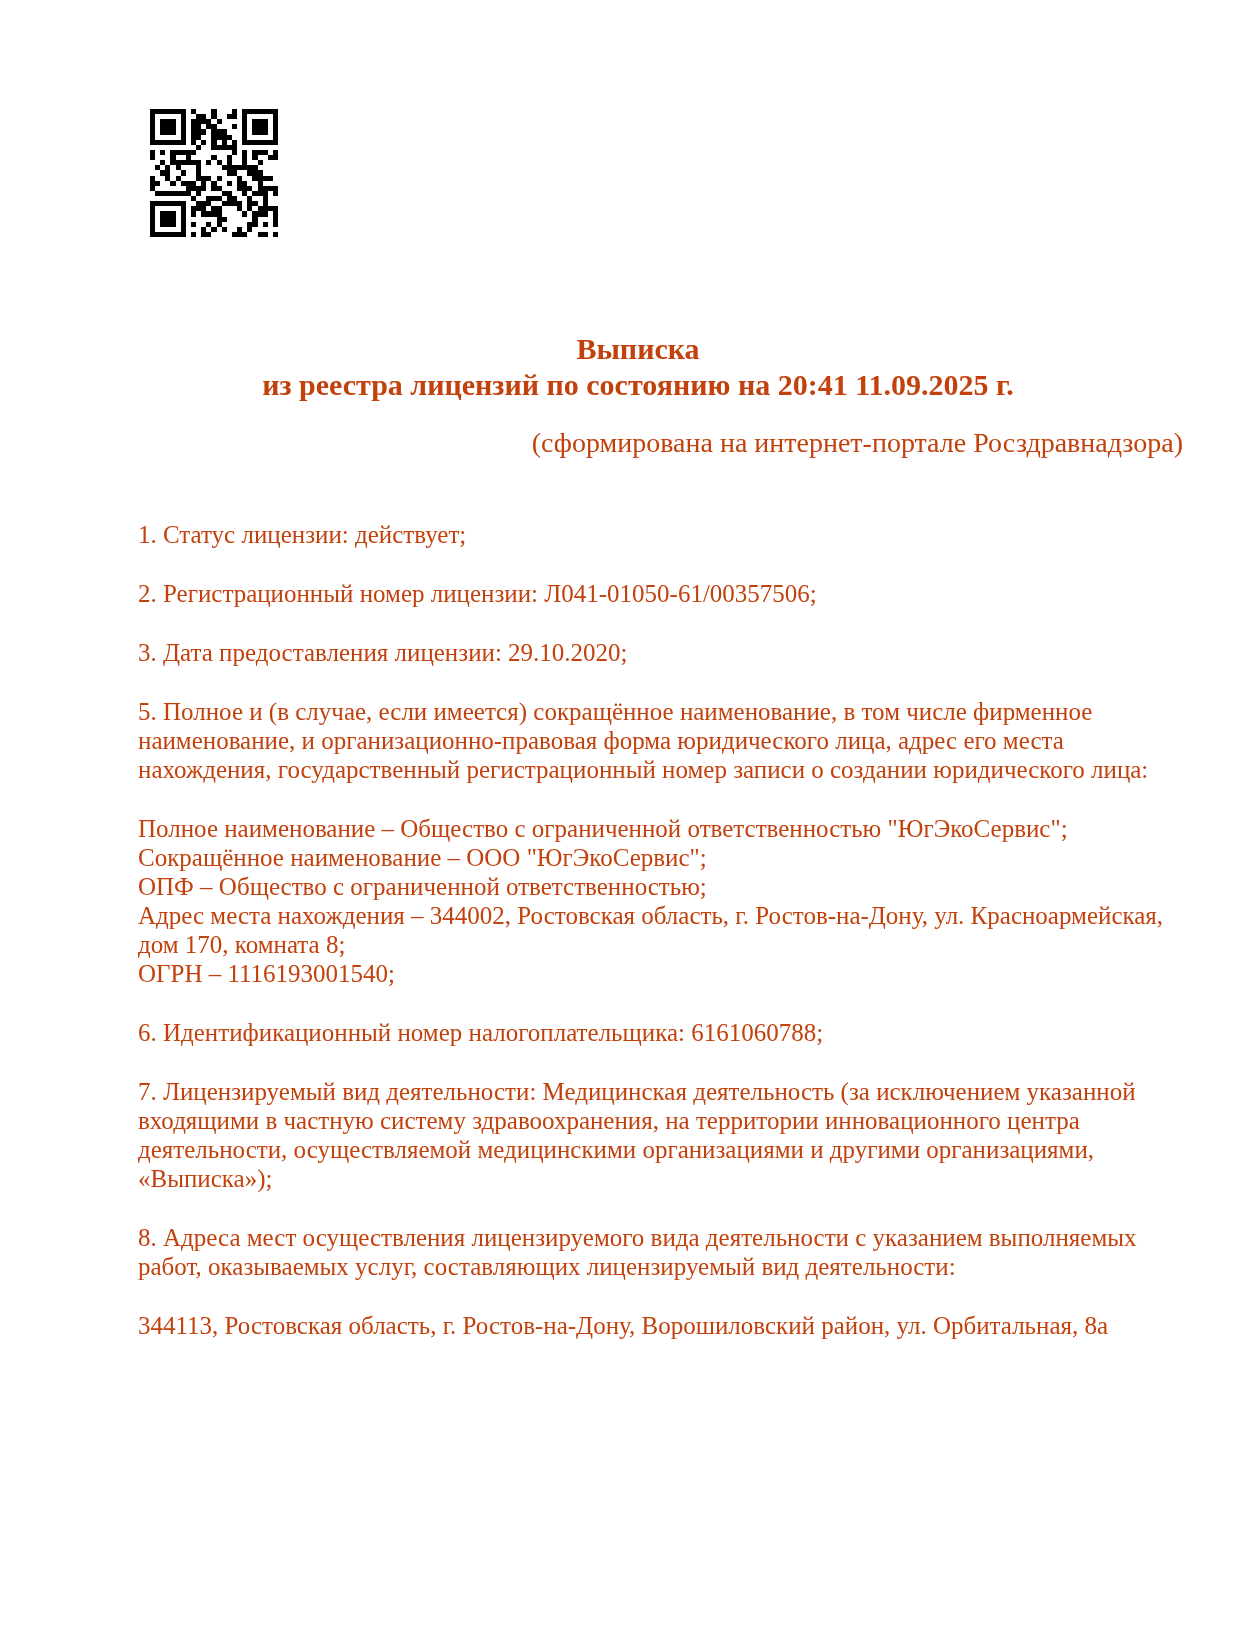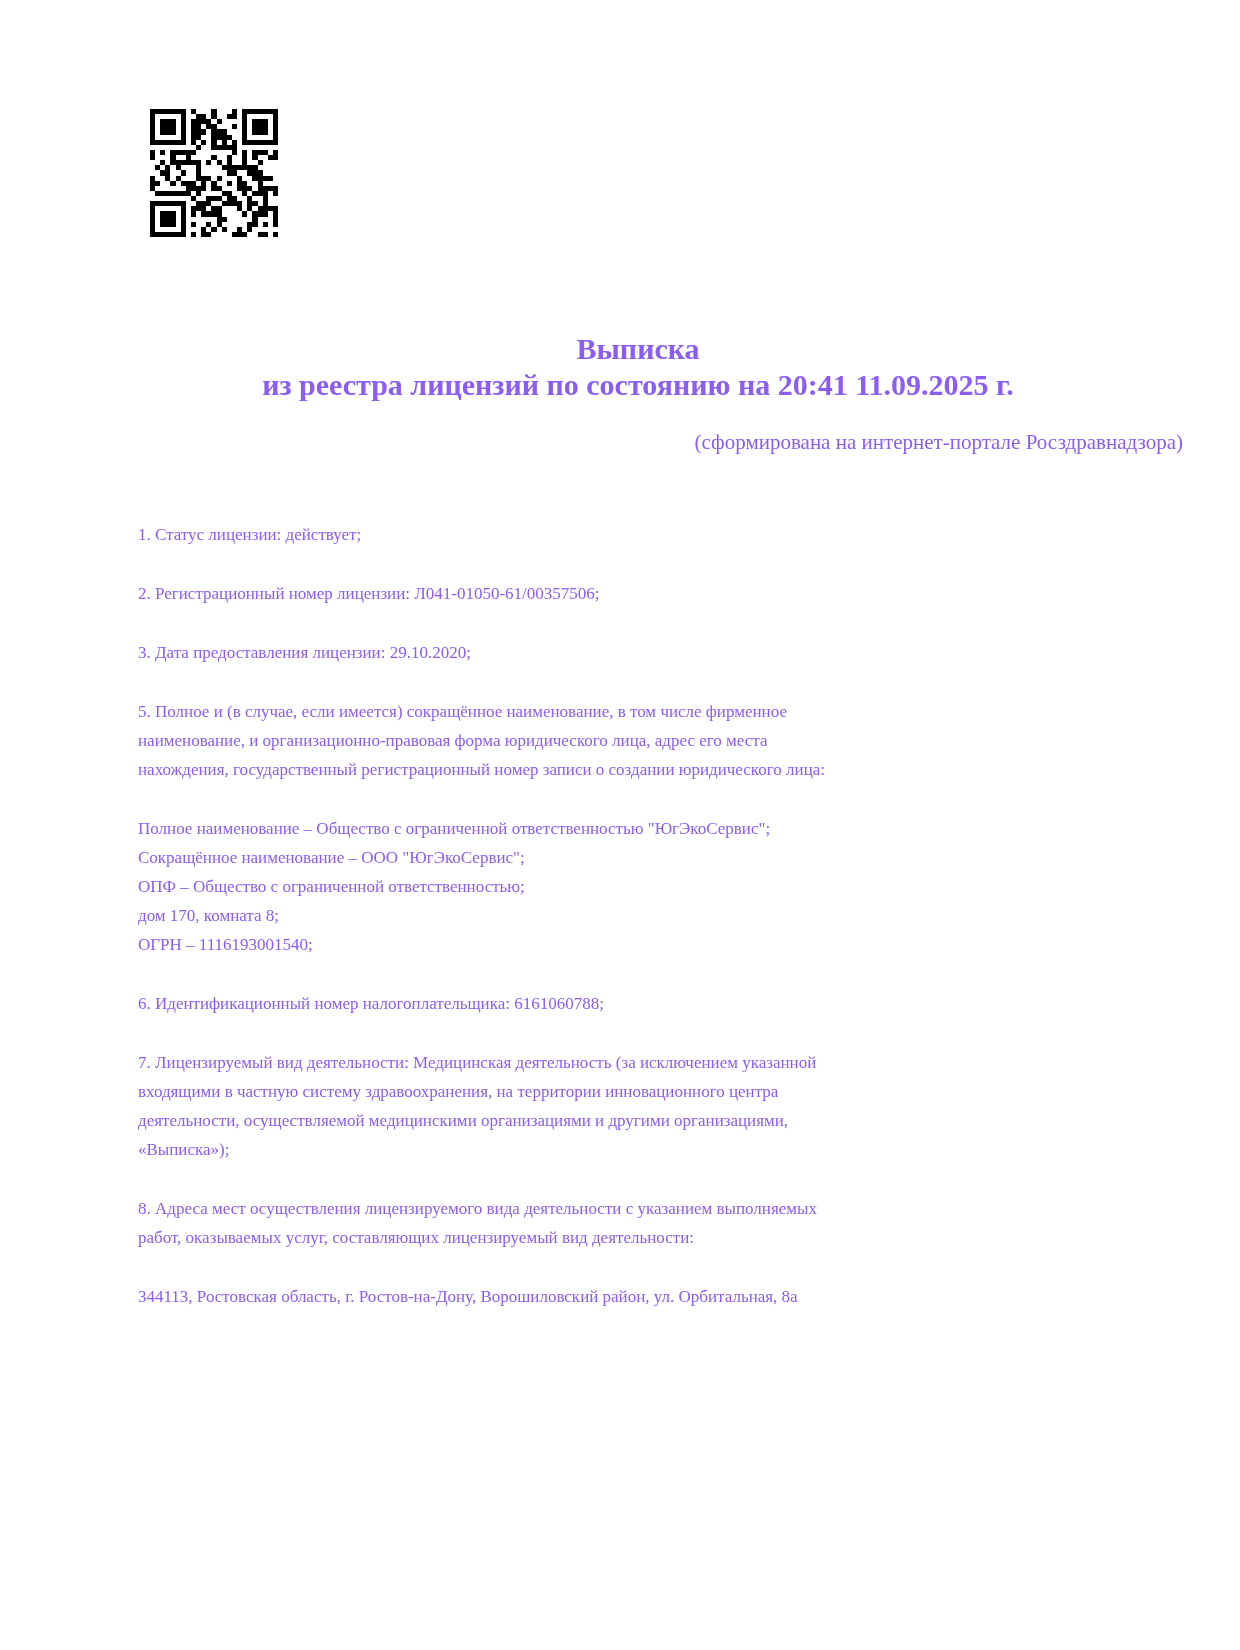--- a/index.html
+++ b/index.html
@@ -1,21 +1,21 @@
 <!DOCTYPE html>
 <html lang="ru"><head>
 <meta charset="utf-8">
 <style>
   html, body { margin: 0; padding: 0; background: #ffffff; }
   .page {
     position: relative;
     width: 1240px;
     height: 1650px;
     background: #ffffff;
-    color: #8b5cf6;
+    color: #c2410c;
     font-family: "Liberation Serif", serif;
     overflow: hidden;
   }
   .qr {
     position: absolute;
     left: 150px;
     top: 109px;
     width: 128px;
     height: 128px;
   }
@@ -30,30 +30,30 @@
     font-size: 30px;
     line-height: 36px;
     white-space: nowrap;
   }
   .gen-note {
     position: absolute;
     left: 138px;
     top: 430px;
     width: 1045px;
     text-align: right;
-    font-size: 21px;
+    font-size: 28px;
     line-height: 25px;
     white-space: nowrap;
   }
   .doc-body {
     position: absolute;
     left: 138px;
     top: 520px;
     width: 1062px;
-    font-size: 17px;
+    font-size: 25px;
     line-height: 29px;
   }
   .para { margin: 0 0 30px 0; }
   .line { white-space: nowrap; }
 </style>
 </head>
 <body>
 
 <div class="page">
 
@@ -400,20 +400,21 @@
     <div class="para">
       <div class="line">5. Полное и (в случае, если имеется) сокращённое наименование, в том числе фирменное</div>
       <div class="line">наименование, и организационно-правовая форма юридического лица, адрес его места</div>
       <div class="line">нахождения, государственный регистрационный номер записи о создании юридического лица:</div>
     </div>
 
     <div class="para">
       <div class="line">Полное наименование – Общество с ограниченной ответственностью "ЮгЭкоСервис";</div>
       <div class="line">Сокращённое наименование – ООО "ЮгЭкоСервис";</div>
       <div class="line">ОПФ – Общество с ограниченной ответственностью;</div>
+      <div class="line">Адрес места нахождения – 344002, Ростовская область, г. Ростов-на-Дону, ул. Красноармейская,</div>
       <div class="line">дом 170, комната 8;</div>
       <div class="line">ОГРН – 1116193001540;</div>
     </div>
 
     <div class="para">
       <div class="line">6. Идентификационный номер налогоплательщика: 6161060788;</div>
     </div>
 
     <div class="para">
       <div class="line">7. Лицензируемый вид деятельности: Медицинская деятельность (за исключением указанной</div>

